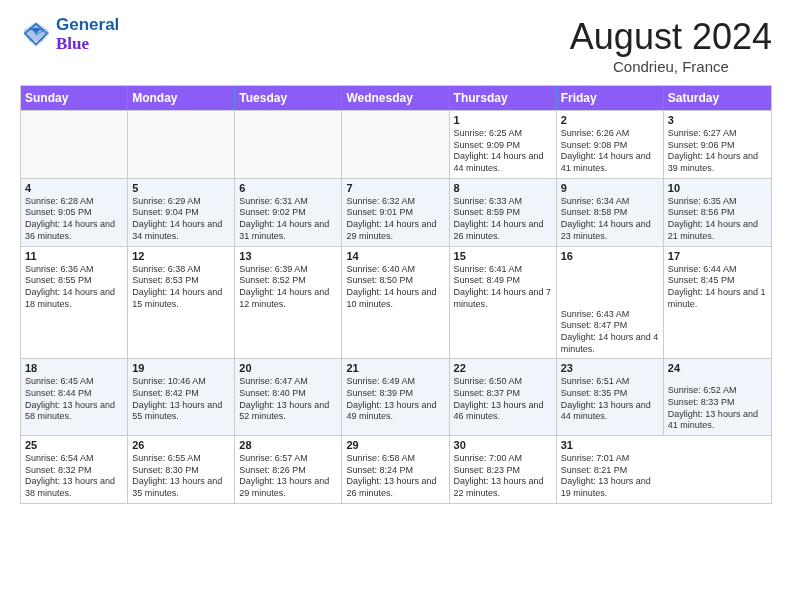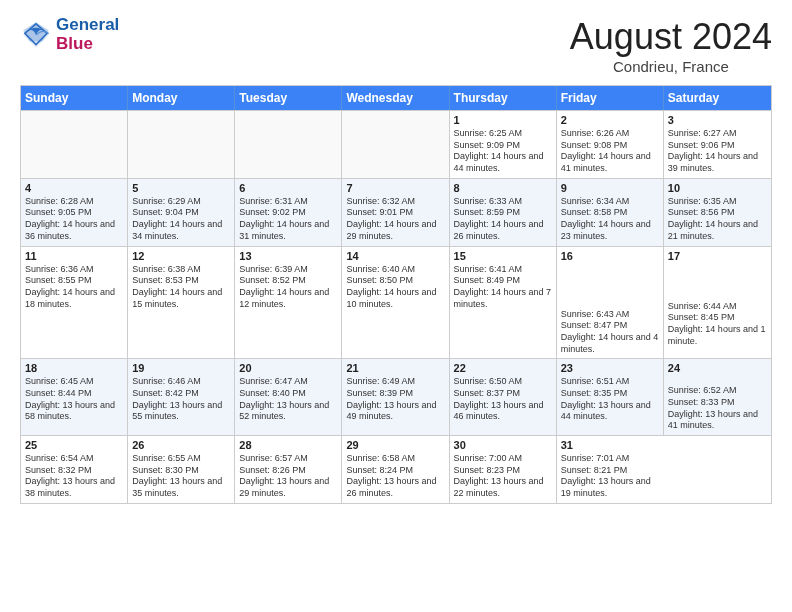--- a/index.html
+++ b/index.html
@@ -46,21 +46,21 @@
     }
     .calendar {
       flex: 1;
       display: flex;
       flex-direction: column;
       border: 1px solid #ccc;
     }
     .cal-header {
       display: grid;
       grid-template-columns: repeat(7, 1fr);
-      background: #3b82f6;
+      background: #8b5cf6;
     }
     .cal-header-cell {
       color: #fff;
       font-size: 12px;
       font-weight: bold;
       padding: 5px 4px;
       text-align: left;
       border-right: 1px solid #5590d8;
     }
     .cal-header-cell:last-child { border-right: none; }
@@ -107,21 +107,21 @@
       <svg class="logo-icon" viewBox="0 0 40 40">
         <polygon points="20,4 36,20 20,36 4,20" fill="#2d6fc4" opacity="0.15"></polygon>
         <polygon points="20,4 36,14 28,28 12,28 4,14" fill="#2d6fc4" opacity="0.3"></polygon>
         <polygon points="20,6 34,18 20,32 6,18" fill="none" stroke="#2d6fc4" stroke-width="2"></polygon>
         <path d="M8,16 Q20,6 32,16 Q24,10 20,20 Q16,10 8,16Z" fill="#2d6fc4"></path>
         <path d="M20,20 Q28,12 36,18" fill="none" stroke="#5590d8" stroke-width="1.5"></path>
       </svg>
       <div>
         <div style="font-size:17px;font-weight:bold;color:#1a5ea8;line-height:1.1;">
           <span>General</span><br>
-          <span style="color:#be185d;">Blue</span>
+          <span style="color:#6d28d9;font-family:Liberation Serif, serif;">Blue</span>
         </div>
       </div>
     </div>
     <div class="title-block">
       <div class="month-year">August 2024</div>
       <div class="location">Condrieu, France</div>
     </div>
   </div>
 
   <div class="calendar">
@@ -235,35 +235,35 @@
 Daylight: 14 hours and 7 minutes.</div>
           </div>
           <div class="cal-cell">
             <div class="day-num">16</div>
             <div class="cell-text" style="white-space: pre-line; margin-top: 45px;">Sunrise: 6:43 AM
 Sunset: 8:47 PM
 Daylight: 14 hours and 4 minutes.</div>
           </div>
           <div class="cal-cell">
             <div class="day-num">17</div>
-            <div class="cell-text" style="white-space: pre-line; margin-top: 37px;">Sunrise: 6:44 AM
+            <div class="cell-text" style="white-space: pre-line;">Sunrise: 6:44 AM
 Sunset: 8:45 PM
 Daylight: 14 hours and 1 minute.</div>
           </div>
         </div>
         <div class="cal-row">
           <div class="cal-cell alt-row">
             <div class="day-num">18</div>
             <div class="cell-text" style="white-space: pre-line;">Sunrise: 6:45 AM
 Sunset: 8:44 PM
 Daylight: 13 hours and 58 minutes.</div>
           </div>
           <div class="cal-cell alt-row">
             <div class="day-num">19</div>
-            <div class="cell-text" style="white-space: pre-line;">Sunrise: 6:46 AM
+            <div class="cell-text" style="white-space: pre-line;">Sunrise: 10:46 AM
 Sunset: 8:42 PM
 Daylight: 13 hours and 55 minutes.</div>
           </div>
           <div class="cal-cell alt-row">
             <div class="day-num">20</div>
             <div class="cell-text" style="white-space: pre-line;">Sunrise: 6:47 AM
 Sunset: 8:40 PM
 Daylight: 13 hours and 52 minutes.</div>
           </div>
           <div class="cal-cell alt-row">

